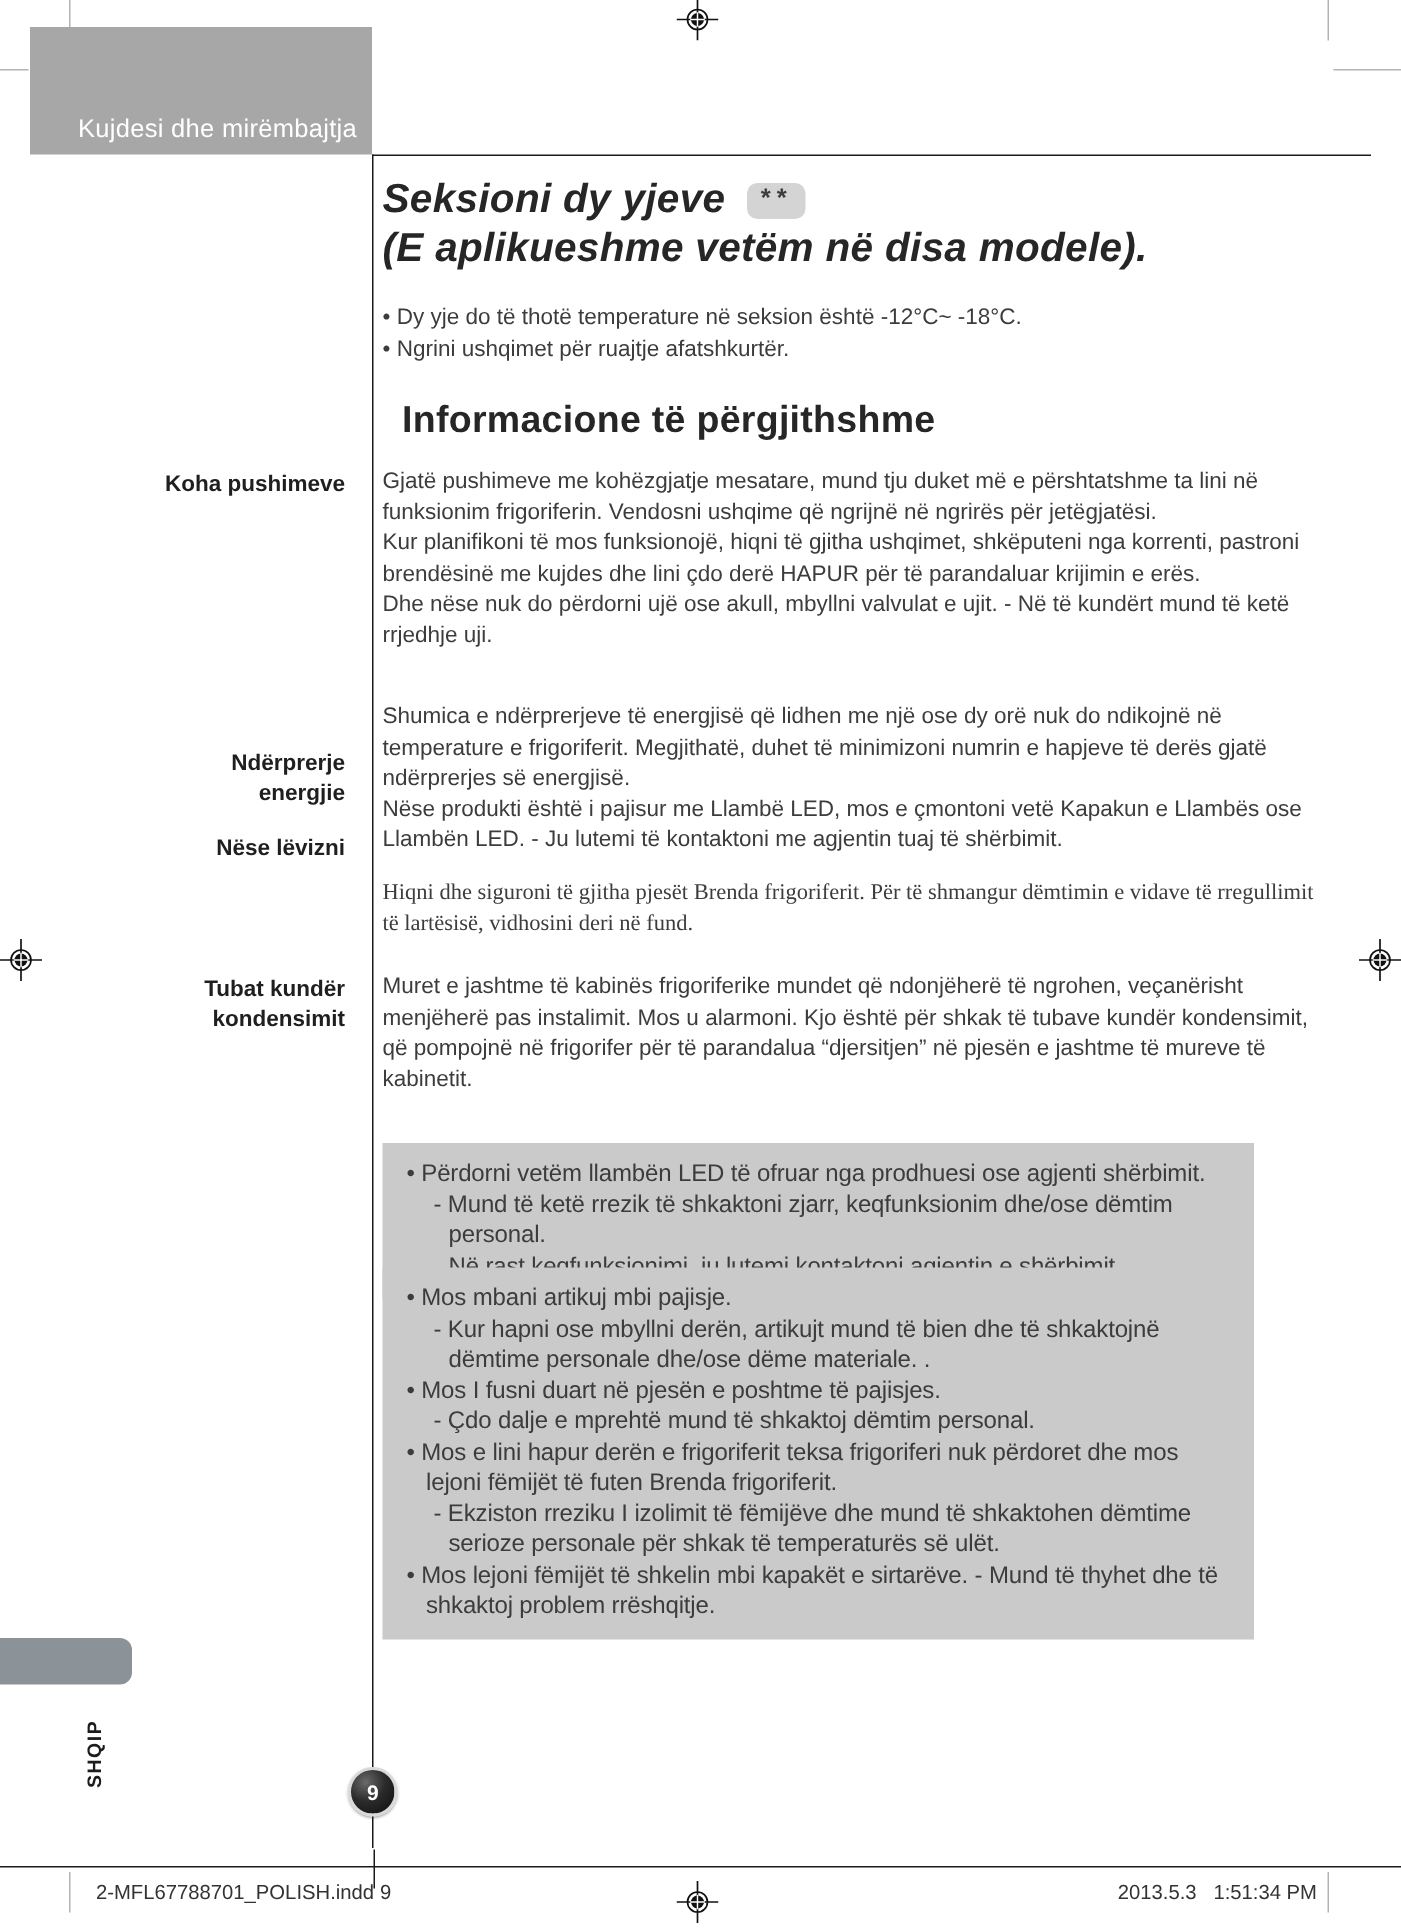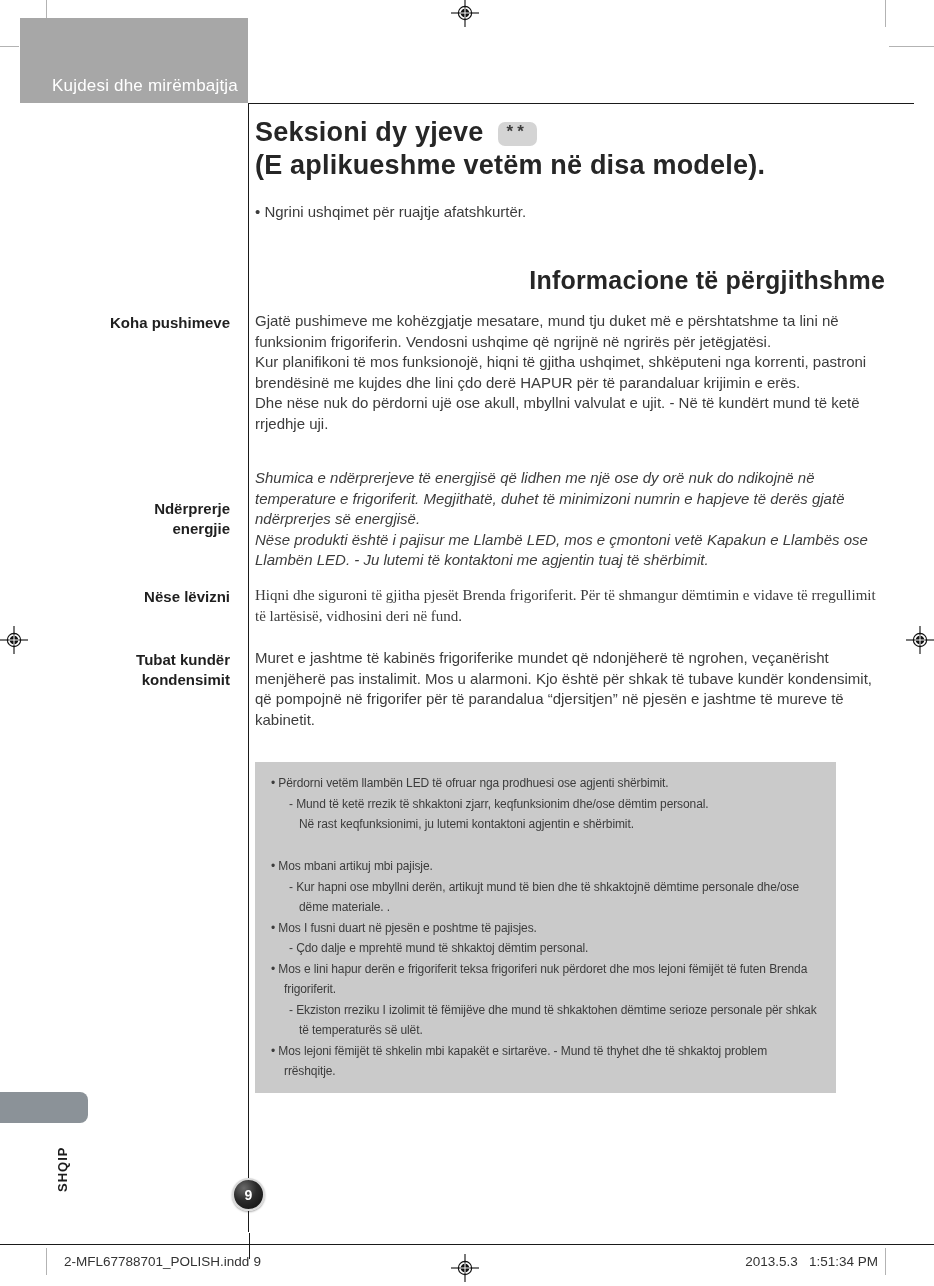--- a/index.html
+++ b/index.html
@@ -19,52 +19,52 @@
   .header-tab{
     position:absolute;left:20px;top:18px;width:228px;height:85px;
     background:#a7a7a7;
     display:flex;align-items:flex-end;justify-content:flex-end;
     padding:0 10px 7px 0;box-sizing:border-box;
   }
   .header-tab span{color:#ffffff;font-size:17px;letter-spacing:.2px;}
   .rule-top{position:absolute;left:248px;top:103px;width:666px;height:1px;background:#1a1a1a;}
   .divider-v{position:absolute;left:248px;top:103px;width:1px;height:1129px;background:#1a1a1a;}
   
-  .title-block{position:absolute;left:255px;top:116px;width:650px;}
+  .title-block{position:absolute;left:255px;top:116px;width:650px;font-style:italic;}
   .title-line{font-size:27px;font-weight:bold;color:#262626;line-height:33px;letter-spacing:.2px;}
   .star-badge{
     display:inline-block;background:#d4d4d4;border-radius:7px;
     padding:1px 9px 5px 9px;margin-left:14px;
     font-size:17px;font-weight:bold;color:#3c3c3c;letter-spacing:4px;
     vertical-align:4px;line-height:18px;
   }
   
   .intro{position:absolute;left:255px;top:201px;width:632px;font-size:15px;line-height:21px;}
   .intro div{padding-left:13px;text-indent:-13px;}
   
   .section-heading{
-    position:absolute;left:253px;top:266px;width:632px;
-    font-size:25px;font-weight:bold;color:#262626;letter-spacing:.2px;text-align:right;
+    position:absolute;left:268px;top:266px;width:632px;
+    font-size:25px;font-weight:bold;color:#262626;letter-spacing:.2px;
   }
   
   .row-label{
     position:absolute;left:20px;width:210px;text-align:right;
     font-size:15px;font-weight:bold;color:#1f1f1f;line-height:20px;
     white-space:pre-line;
   }
   .row-text{
     position:absolute;left:255px;width:634px;
     font-size:15px;line-height:20.5px;white-space:pre-line;
   }
   
   .note-box{
     position:absolute;left:255px;width:581px;background:#cacaca;
     padding:11px 16px 11px 16px;box-sizing:border-box;
   }
-  .note-line{font-size:12px;line-height:20.5px;letter-spacing:-0.1px;white-space:pre-line;}
+  .note-line{font-size:16px;line-height:20.5px;letter-spacing:-0.1px;white-space:pre-line;}
   .note-line.lvl0{padding-left:13px;text-indent:-13px;}
   .note-line.lvl1{padding-left:28px;text-indent:-10px;}
   
   .side-tab{
     position:absolute;left:-8px;top:1092px;width:96px;height:31px;
     background:#8b9298;border-radius:0 8px 8px 0;
   }
   .side-label{
     position:absolute;left:55px;top:1126px;height:66px;
     writing-mode:vertical-rl;transform:rotate(180deg);
@@ -144,36 +144,37 @@
   <div class="divider-v"></div>
 
   <div class="title-block">
     <div class="title-line">
       <span>Seksioni dy yjeve</span><span class="star-badge">**</span>
     </div>
     <div class="title-line">(E aplikueshme vetëm në disa modele).</div>
   </div>
 
   <div class="intro">
+    <div>• Dy yje do të thotë temperature në seksion është -12°C~ -18°C.</div>
     <div>• Ngrini ushqimet për ruajtje afatshkurtër.</div>
   </div>
 
   <div class="section-heading">Informacione të përgjithshme</div>
 
   <div class="row-label" style="top:313px;">Koha pushimeve</div>
   <div class="row-text" style="top:311px;">Gjatë pushimeve me kohëzgjatje mesatare, mund tju duket më e përshtatshme ta lini në funksionim frigoriferin. Vendosni ushqime që ngrijnë në ngrirës për jetëgjatësi.
 Kur planifikoni të mos funksionojë, hiqni të gjitha ushqimet, shkëputeni nga korrenti, pastroni brendësinë me kujdes dhe lini çdo derë HAPUR për të parandaluar krijimin e erës.
 Dhe nëse nuk do përdorni ujë ose akull, mbyllni valvulat e ujit. - Në të kundërt mund të ketë rrjedhje uji.</div>
 
   <div class="row-label" style="top:471px;margin-top:28px;">Ndërprerje
 energjie</div>
-  <div class="row-text" style="top:468px;font-style:italic;">Shumica e ndërprerjeve të energjisë që lidhen me një ose dy orë nuk do ndikojnë në temperature e frigoriferit. Megjithatë, duhet të minimizoni numrin e hapjeve të derës gjatë ndërprerjes së energjisë.
+  <div class="row-text" style="top:468px;">Shumica e ndërprerjeve të energjisë që lidhen me një ose dy orë nuk do ndikojnë në temperature e frigoriferit. Megjithatë, duhet të minimizoni numrin e hapjeve të derës gjatë ndërprerjes së energjisë.
 Nëse produkti është i pajisur me Llambë LED, mos e çmontoni vetë Kapakun e Llambës ose Llambën LED. - Ju lutemi të kontaktoni me agjentin tuaj të shërbimit.</div>
 
-  <div class="row-label" style="top:587px;">Nëse lëvizni</div>
+  <div class="row-label" style="top:556px;">Nëse lëvizni</div>
   <div class="row-text" style="top:585px;font-family:Liberation Serif, serif;">Hiqni dhe siguroni të gjitha pjesët Brenda frigoriferit. Për të shmangur dëmtimin e vidave të rregullimit të lartësisë, vidhosini deri në fund.</div>
 
   <div class="row-label" style="top:650px;">Tubat kundër
 kondensimit</div>
   <div class="row-text" style="top:648px;">Muret e jashtme të kabinës frigoriferike mundet që ndonjëherë të ngrohen, veçanërisht menjëherë pas instalimit. Mos u alarmoni. Kjo është për shkak të tubave kundër kondensimit, që pompojnë në frigorifer për të parandalua “djersitjen” në pjesën e jashtme të mureve të kabinetit.</div>
 
   <div class="note-box" style="top:762px;">
     <div class="note-line lvl0">• Përdorni vetëm llambën LED të ofruar nga prodhuesi ose agjenti shërbimit.</div>
     <div class="note-line lvl1">- Mund të ketë rrezik të shkaktoni zjarr, keqfunksionim dhe/ose dëmtim personal.
 Në rast keqfunksionimi, ju lutemi kontaktoni agjentin e shërbimit.</div>

